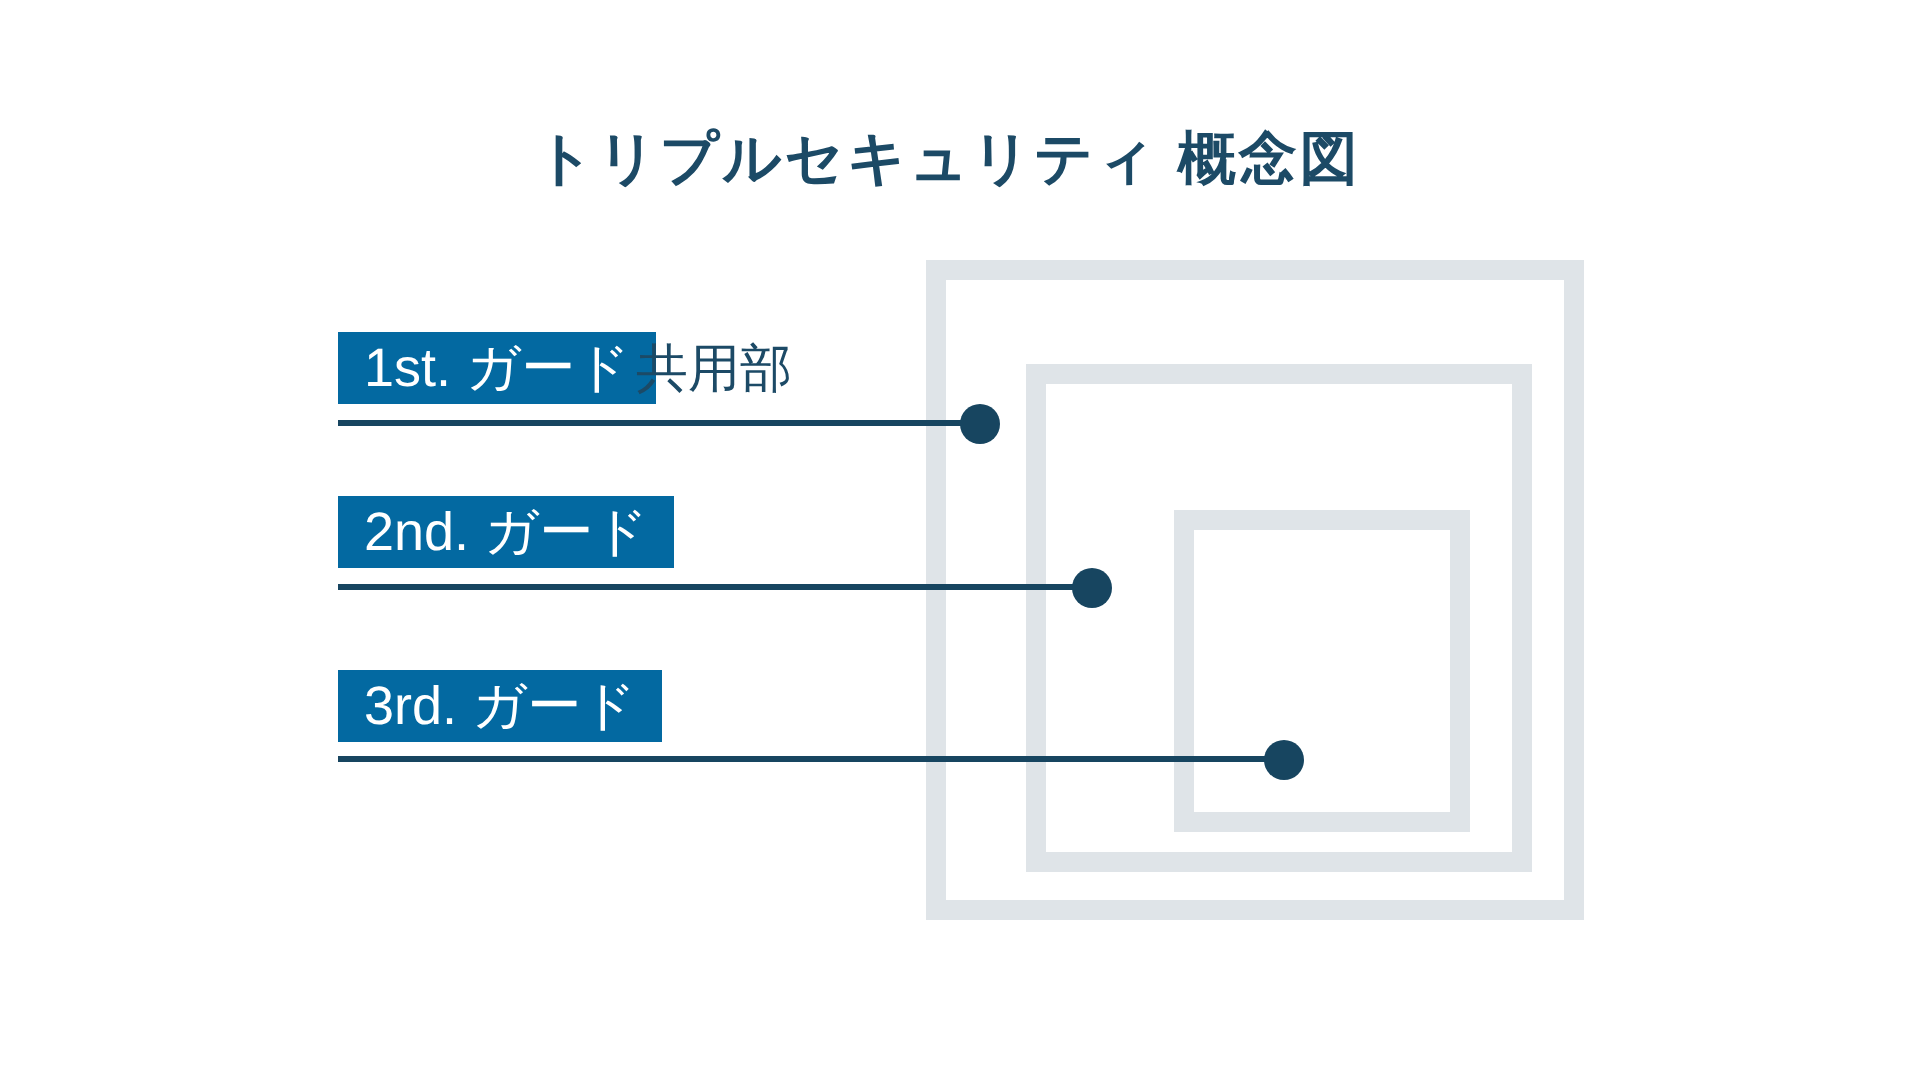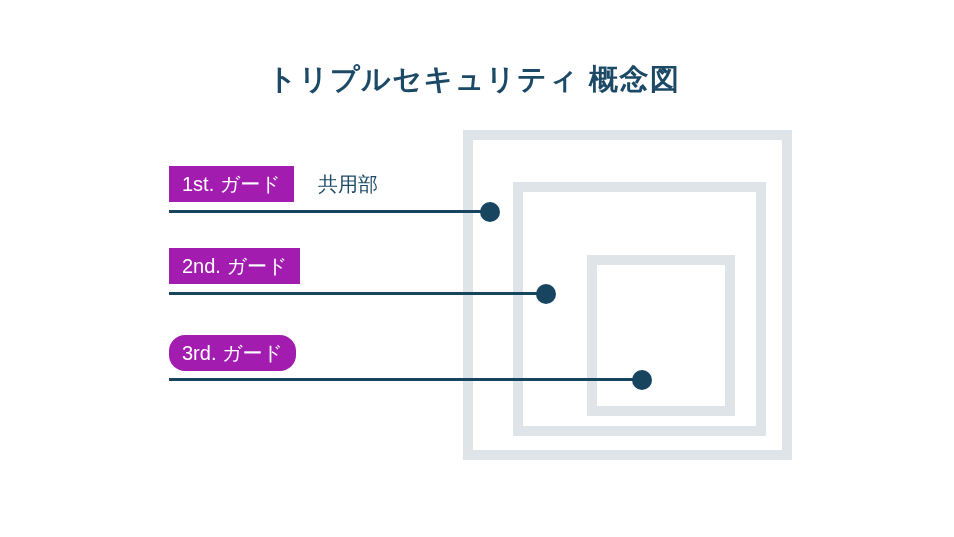--- a/index.html
+++ b/index.html
@@ -33,36 +33,36 @@
   .sq-middle { left: 513px; top: 172px; width: 253px; height: 254px; }
   .sq-inner  { left: 587px; top: 245px; width: 148px; height: 161px; }
 
   
   .badge {
     position: absolute;
     left: 169px;
     height: 36px;
     line-height: 36px;
     padding: 0 13px;
-    background: #a21caf;
+    background: #0369a1;
     color: #ffffff;
-    font-size: 20px;
+    font-size: 27px;
     white-space: nowrap;
   }
   .b1 { top: 156px; }
   .b2 { top: 238px; }
-  .b3 { top: 325px; border-radius: 16px; }
+  .b3 { top: 325px; }
 
   
   .zlabel {
     position: absolute;
     left: 318px;
     height: 36px;
     line-height: 36px;
-    font-size: 20px;
+    font-size: 26px;
     font-weight: 500;
     color: #1c4a66;
     white-space: nowrap;
   }
   .l1 { top: 156px; }
   .l2 { top: 238px; }
   .l3 { top: 325px; }
 
   
   .line { position: absolute; left: 169px; height: 3px; background: #174560; }

